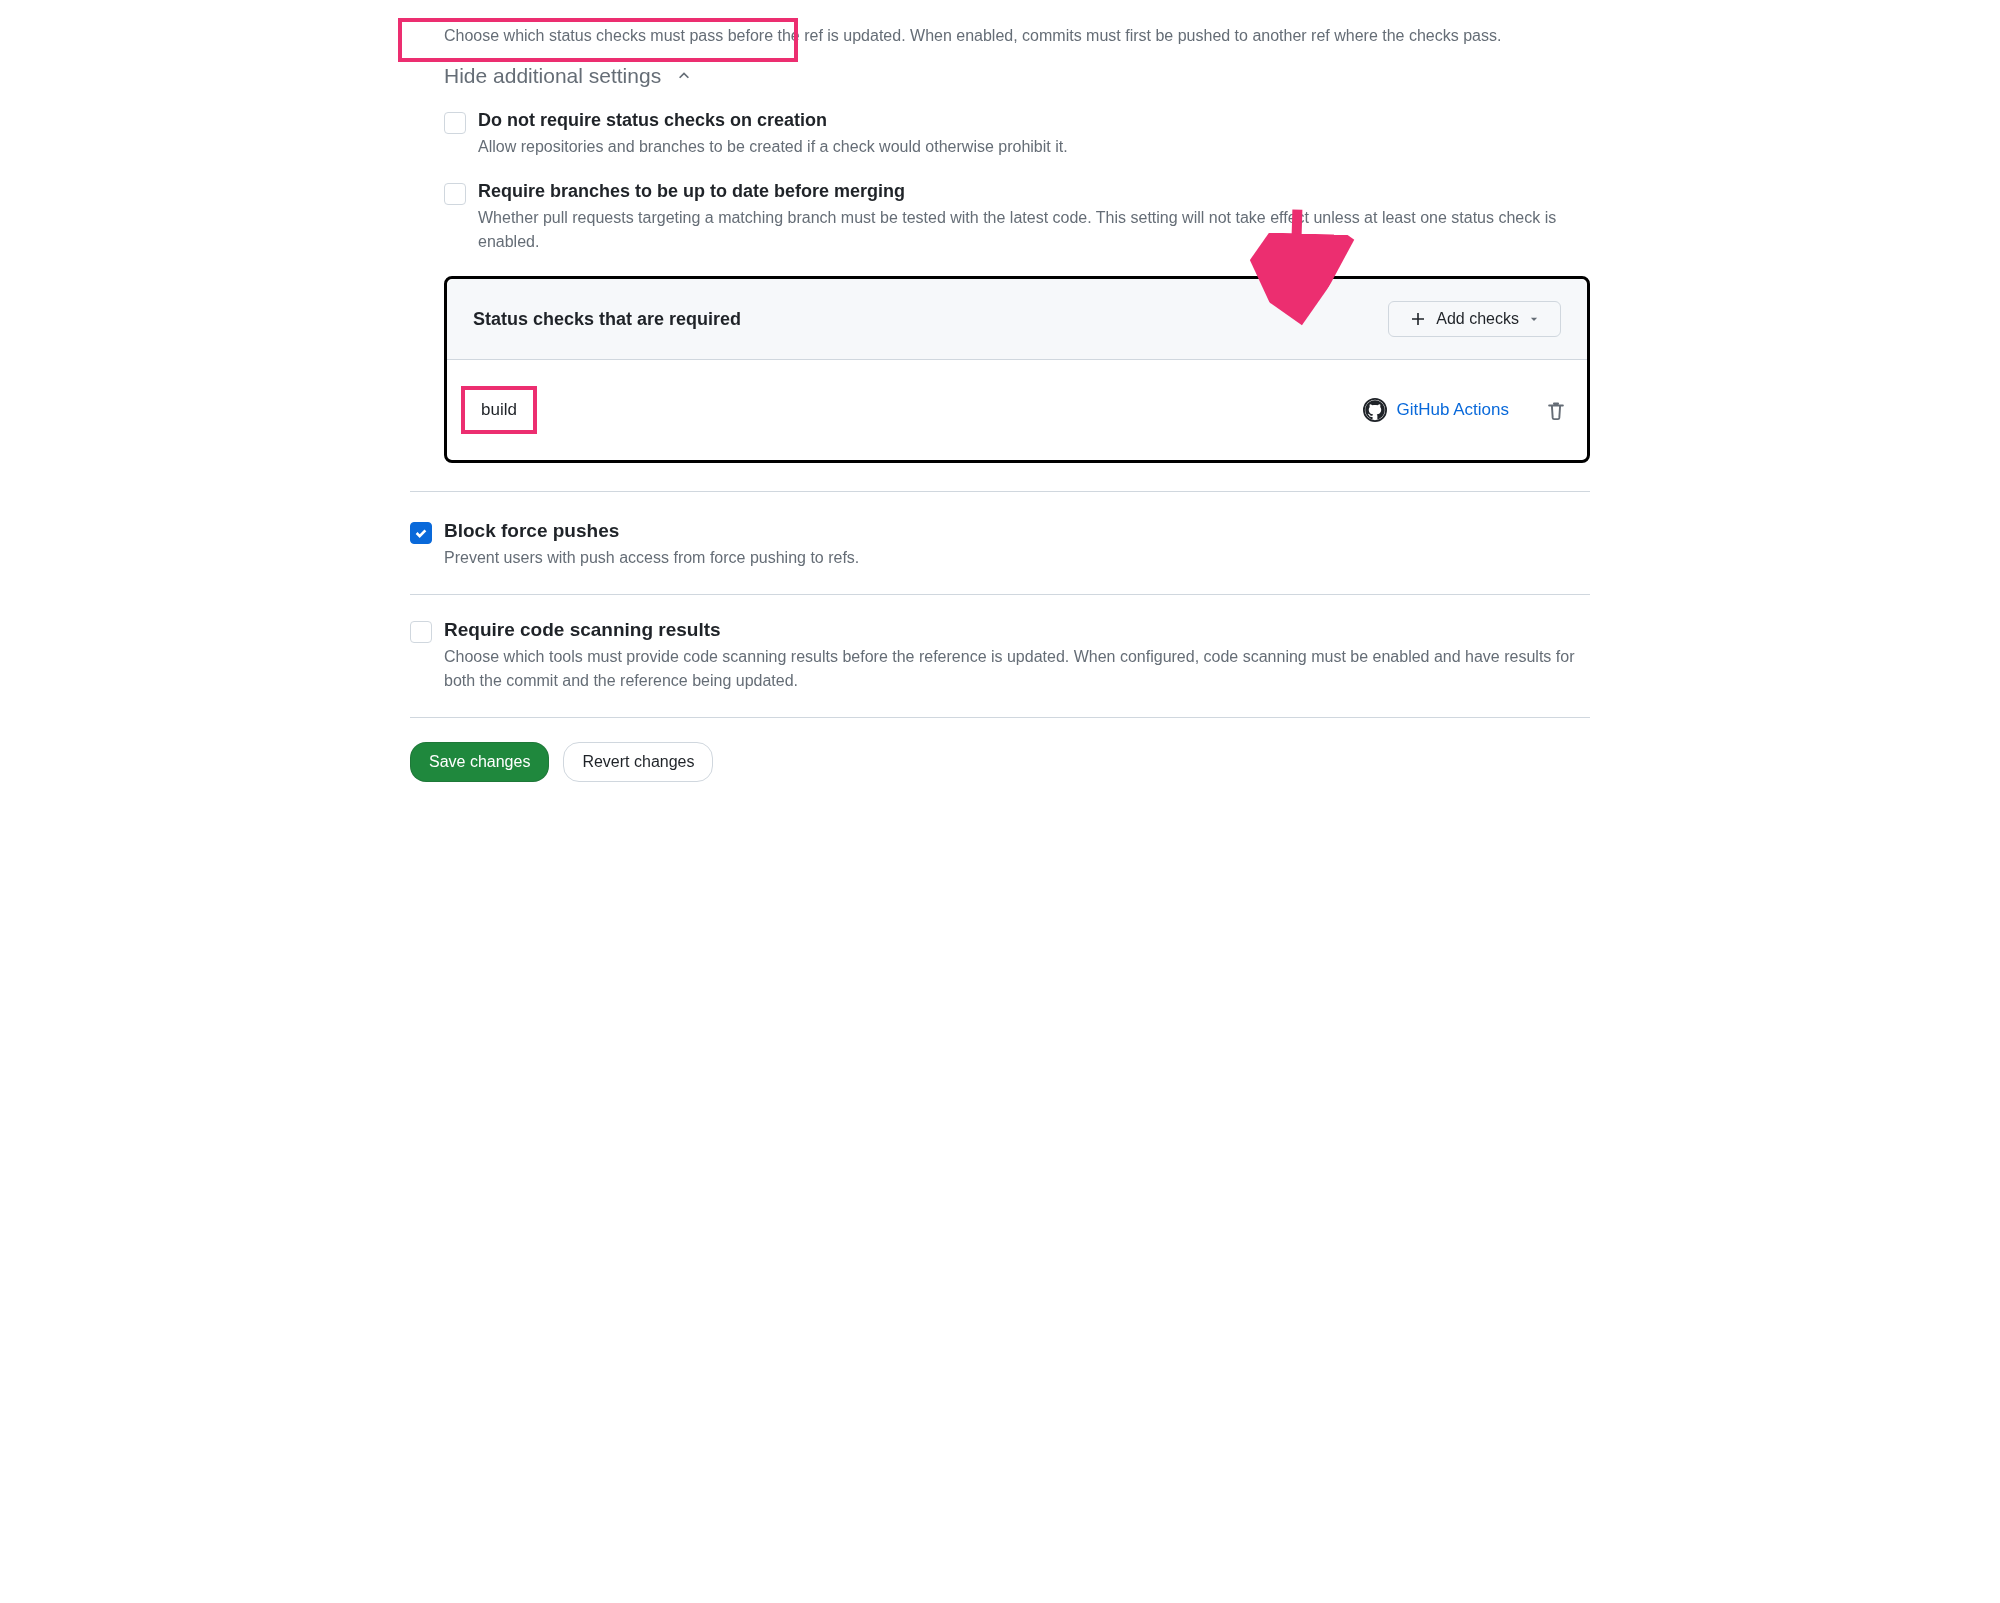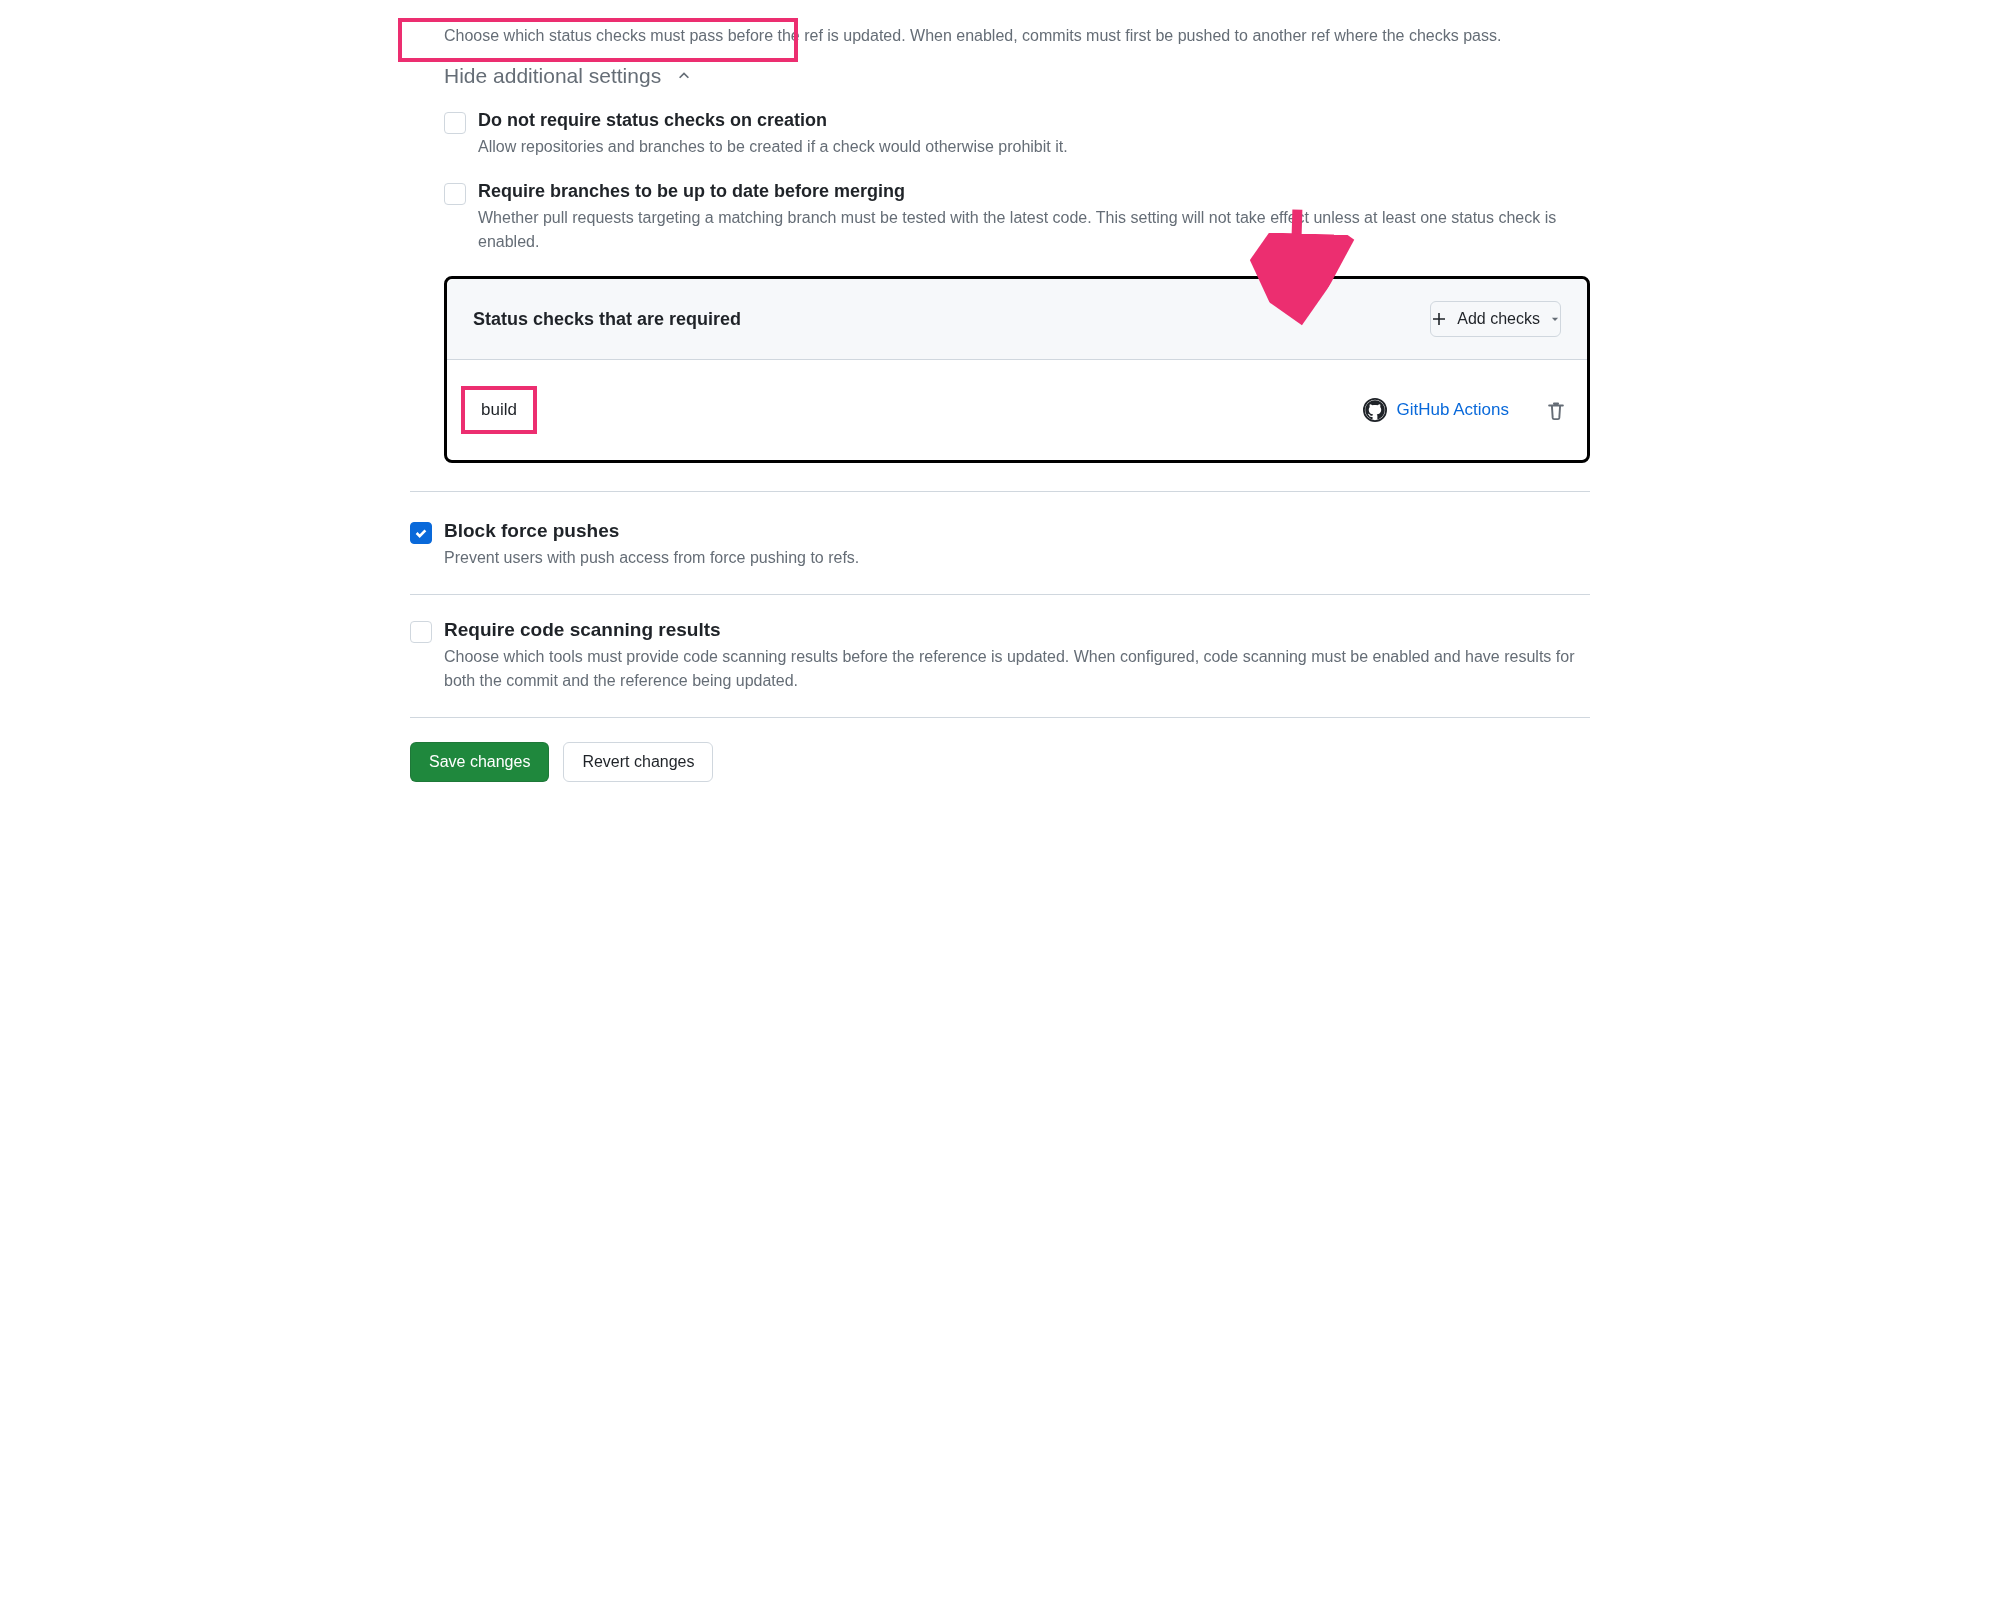--- a/index.html
+++ b/index.html
@@ -34,38 +34,38 @@
     margin-top: 22px; border: 3px solid #000000; border-radius: 8px;
   }
   .sc-header {
     display: flex; align-items: center; justify-content: space-between;
     padding: 22px 26px; background: #f6f8fa; border-bottom: 1px solid #d0d7de;
     border-top-left-radius: 8px; border-top-right-radius: 8px;
   }
   .sc-title { font-weight: 600; font-size: 18px; }
   .add-checks-btn {
     display: inline-flex; align-items: center; gap: 10px;
-    padding: 8px 0; border: 1px solid #d0d7de; border-radius: 6px;
+    padding: 8px 21px; border: 1px solid #d0d7de; border-radius: 6px;
     background: #f6f8fa; cursor: pointer; font-size: 16px; color: #1f2328;
   }
   .sc-row {
     display: flex; align-items: center; justify-content: space-between;
     padding: 26px 20px 26px 14px; background: #fff;
     border-bottom-left-radius: 8px; border-bottom-right-radius: 8px;
   }
   .sc-right { display: flex; align-items: flex-end; gap: 36px; }
   .source { display: inline-flex; align-items: center; gap: 10px; }
   .source-link { color: #0969da; font-size: 17px; cursor: pointer; }
   .gh-mark { width: 24px; height: 24px; }
   .trash-icon { width: 22px; height: 22px; color: #656d76; cursor: pointer; }
   .divider { border: none; border-top: 1px solid #d0d7de; margin: 28px 0; }
   .divider.thin { margin: 24px 0; }
   .actions { display: flex; gap: 14px; margin-top: 24px; }
   .btn {
-    padding: 10px 18px; font-size: 16px; font-weight: 500; border-radius: 6px;
+    padding: 10px 18px; font-size: 16px; font-weight: 500; border-radius: 16px;
     cursor: pointer; border: 1px solid;
   }
   .btn-primary { background: #1f883d; color: #fff; border-color: rgba(31,35,40,.15); }
   .btn-secondary { background: #fff; color: #1f2328; border: 1px solid #d0d7de; }
   .highlight-box {
     position: absolute; border: 4px solid #ec2e70; pointer-events: none;
   }
   .hl-title { top: -6px; left: -12px; width: 400px; height: 44px; }
   .hl-build-wrap { position: relative; }
   .hl-build { border: 4px solid #ec2e70; display: inline-block; padding: 10px 16px; font-size: 17px; }

